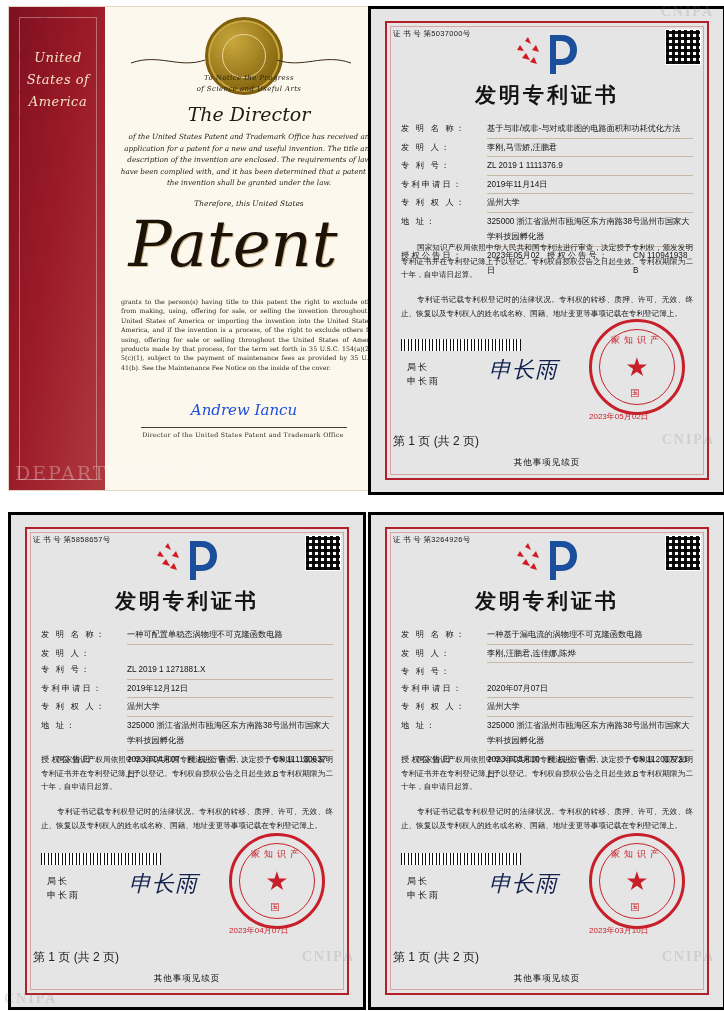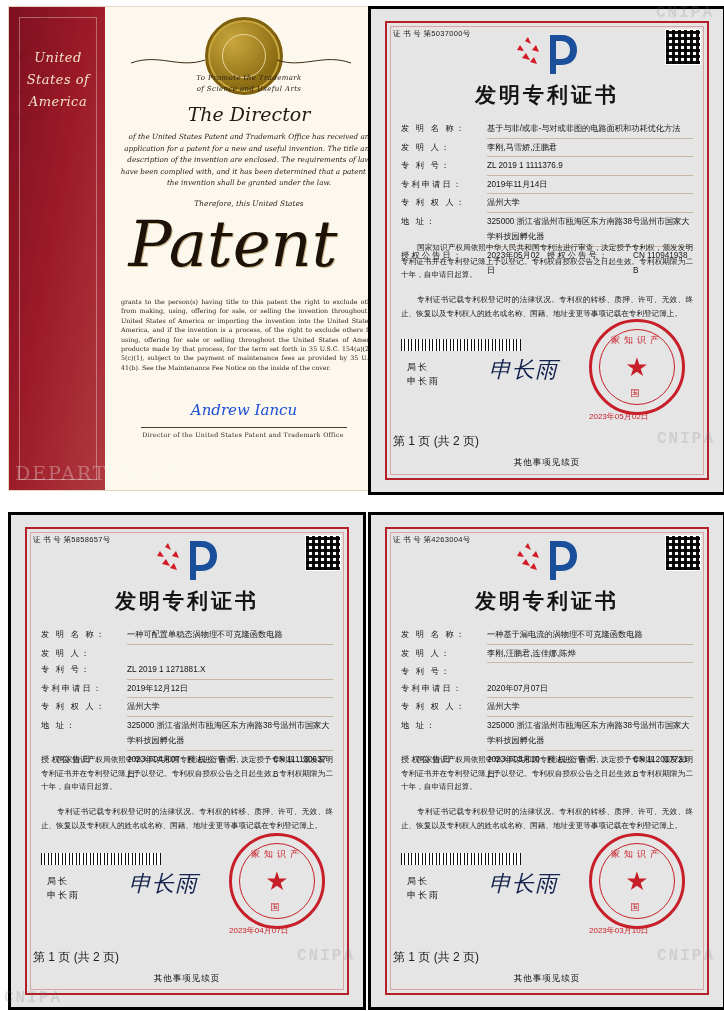--- a/index.html
+++ b/index.html
@@ -93,22 +93,22 @@
   .cn-seal-star{position:absolute;left:50%;top:50%;transform:translate(-50%,-50%);
       color:#c8202a;font-size:26px;line-height:26px;}
   .cn-seal-t{position:absolute;left:0;right:0;top:12px;text-align:center;font-size:9px;
       color:#c8202a;letter-spacing:4px;}
   .cn-seal-b{position:absolute;left:0;right:0;bottom:12px;text-align:center;font-size:9px;
       color:#c8202a;letter-spacing:4px;}
   .cn-date{position:absolute;font-size:8px;color:#c8202a;}
   .cn-page{position:absolute;left:0;right:0;text-align:left;font-size:12px;color:#222;}
   .cn-foot{position:absolute;left:0;right:0;text-align:center;font-size:8.5px;color:#111;
       letter-spacing:1px;}
-  .wm{position:absolute;font-family:Liberation Mono, monospace;font-weight:bold;
-      color:rgba(120,120,120,.20);font-size:16px;letter-spacing:2px;pointer-events:none;}
+  .wm{position:absolute;font-family:Liberation Serif, serif;font-weight:bold;
+      color:rgba(120,120,120,.20);font-size:14px;letter-spacing:2px;pointer-events:none;}
   .logo-star{fill:#d21b24;}
   .logo-blue{fill:#1b4f9c;}
 </style>
 </head>
 <body>
 
 <div class="sheet">
 
   <div class="cell c-tl">
     <div class="us">
@@ -120,21 +120,21 @@
       <div class="us-ghost">U.S. PATENT</div>
 
       <div class="us-seal"></div>
 
       <svg class="us-flourish" viewBox="0 0 224 18">
         <path d="M2 12 C30 2,50 18,76 9" stroke="#3b2a16" fill="none" stroke-width="1"></path>
         <path d="M148 9 C174 18,194 2,222 12" stroke="#3b2a16" fill="none" stroke-width="1"></path>
       </svg>
 
       <div class="us-body">
-        <div class="us-line">To Promote the Trademark</div>
+        <div class="us-line">To Notice the Progress</div>
         <div class="us-line">of Science and Useful Arts</div>
         <div class="us-title-script">The Director</div>
         <div class="us-para">of the United States Patent and Trademark Office has received an application for a patent for a new and useful invention. The title and description of the invention are enclosed. The requirements of law have been complied with, and it has been determined that a patent on the invention shall be granted under the law.</div>
         <div class="us-therefore">Therefore, this United States</div>
       </div>
 
       <div class="us-bigword">Patent</div>
       <div class="us-legal">grants to the person(s) having title to this patent the right to exclude others from making, using, offering for sale, or selling the invention throughout the United States of America or importing the invention into the United States of America, and if the invention is a process, of the right to exclude others from using, offering for sale or selling throughout the United States of America, products made by that process, for the term set forth in 35 U.S.C. 154(a)(2) or 5(c)(1), subject to the payment of maintenance fees as provided by 35 U.S.C. 41(b). See the Maintenance Fee Notice on the inside of the cover.</div>
       <div class="us-sig">Andrew Iancu</div>
       <div class="us-sig-rule"></div>
@@ -283,21 +283,21 @@
       </div>
       <div class="wm" style="right:8px;bottom:42px">CNIPA</div>
     </div>
   </div>
 
   <div class="cell c-br">
     <div class="cn">
       <div class="cn-frame"></div>
       <div class="cn-inner">
         <div class="cn-certno">
-          <span>证 书 号 第</span><span>4263004</span><span>号</span>
+          <span>证 书 号 第</span><span>3264926</span><span>号</span>
         </div>
 
         <svg class="cn-logo" viewBox="0 0 66 44">
           <path class="logo-blue" d="M36 4 h12 c10 0 15 7 15 15 c0 9-6 15-16 15 h-5 v9 h-6 z M42 10 v18 h5 c6 0 9-4 9-9 c0-5-3-9-9-9 z"></path>
           <path class="logo-star" d="M14 6 l3 7 l-6-3 z M6 14 l4 6 l-7-1 z M22 14 l3 7 l-7-2 z M12 22 l4 7 l-8-2 z M20 26 l3 7 l-7-2 z"></path>
         </svg>
 
         <div class="cn-qr"></div>
         <div class="cn-title">发明专利证书</div>
 

